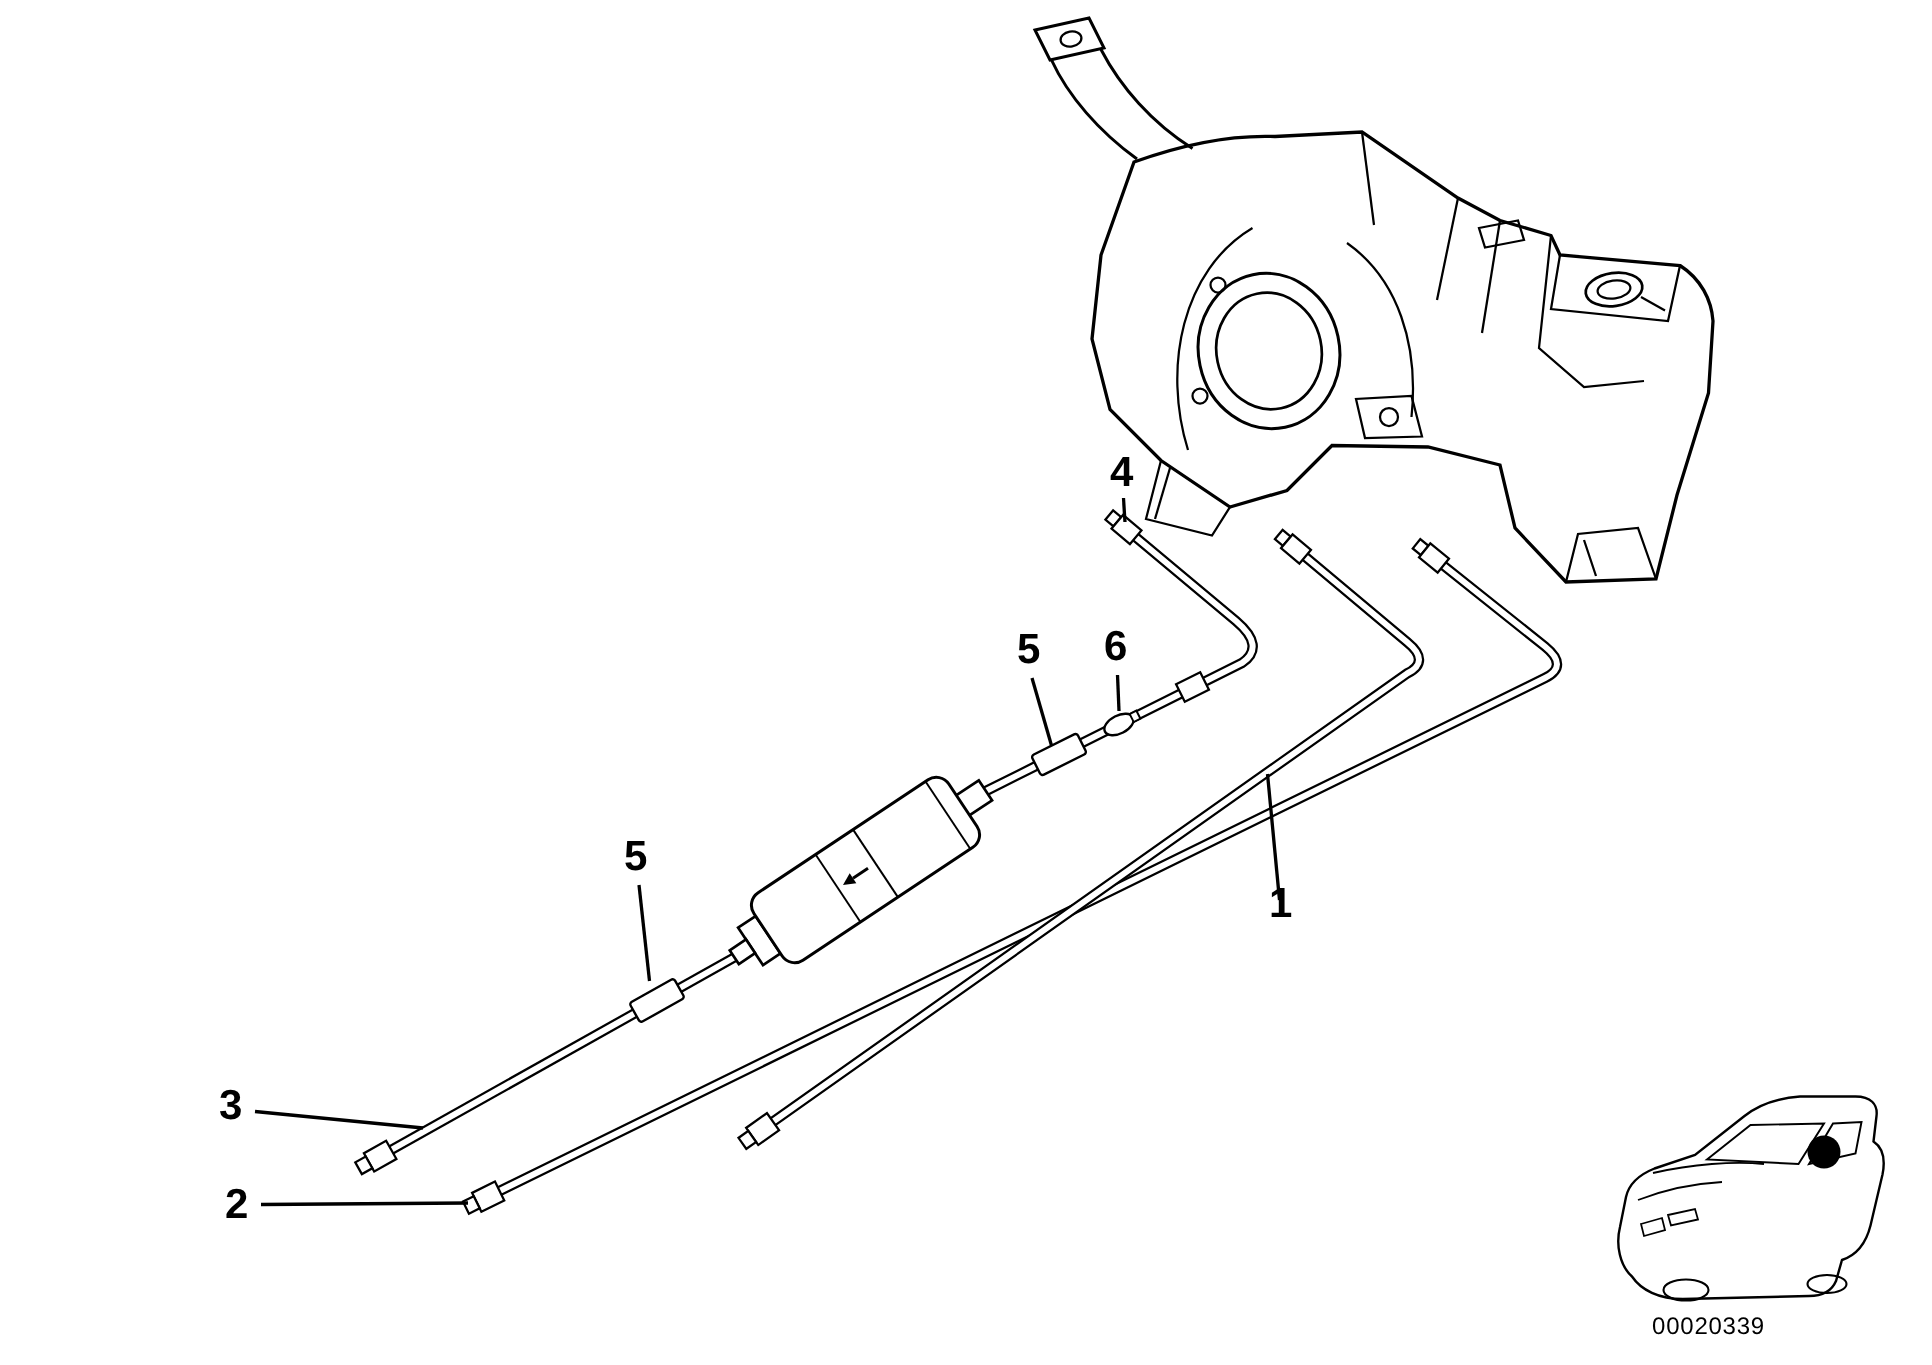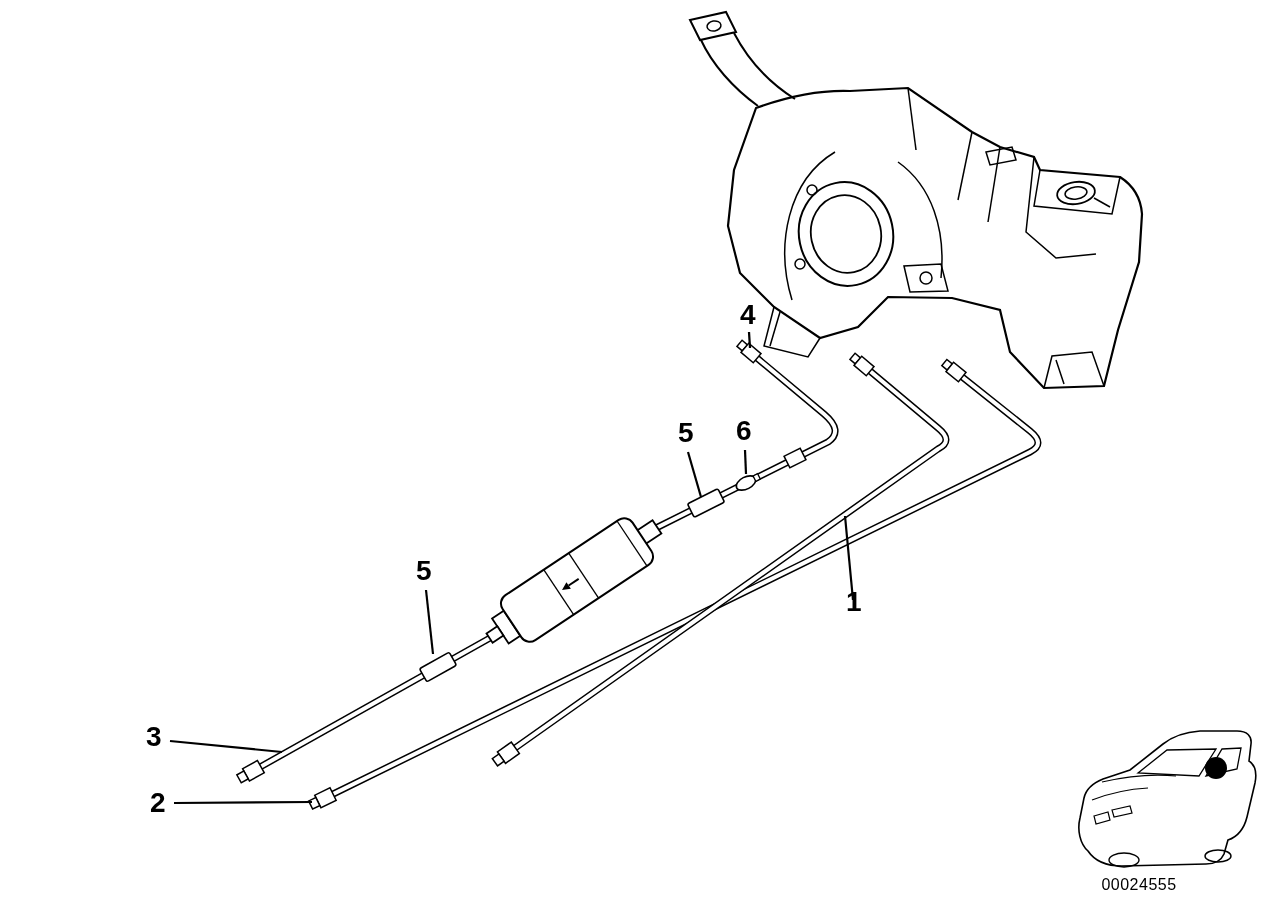--- a/index.html
+++ b/index.html
@@ -217,14 +217,14 @@
   </svg>
 
   <div class="callout" style="left:846px; top:588px;">1</div>
   <div class="callout" style="left:150px; top:789px;">2</div>
   <div class="callout" style="left:146px; top:723px;">3</div>
   <div class="callout" style="left:740px; top:301px;">4</div>
   <div class="callout" style="left:678px; top:419px;">5</div>
   <div class="callout" style="left:416px; top:557px;">5</div>
   <div class="callout" style="left:736px; top:417px;">6</div>
 
-  <div class="diagram-number">00024555</div>
+  <div class="diagram-number">00020339</div>
 </div>
 
 </body></html>

